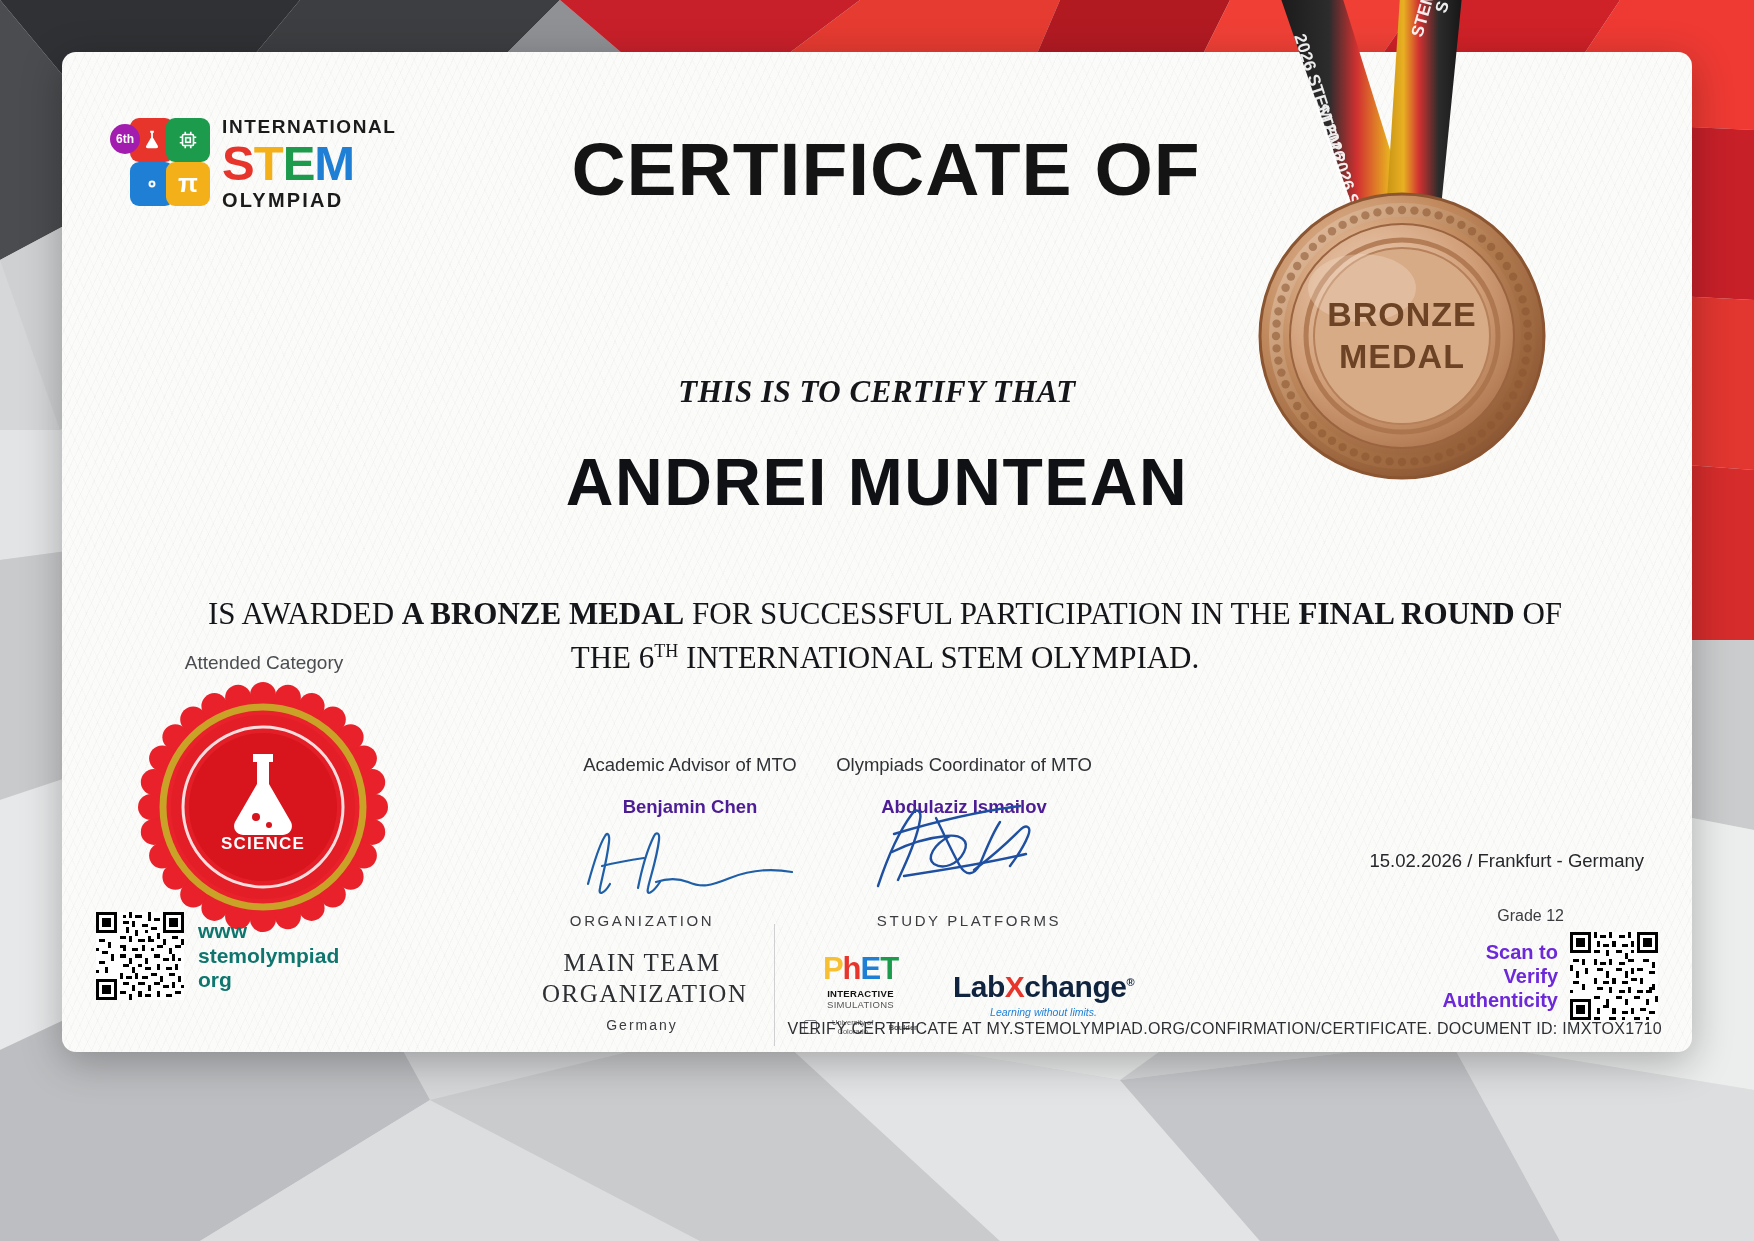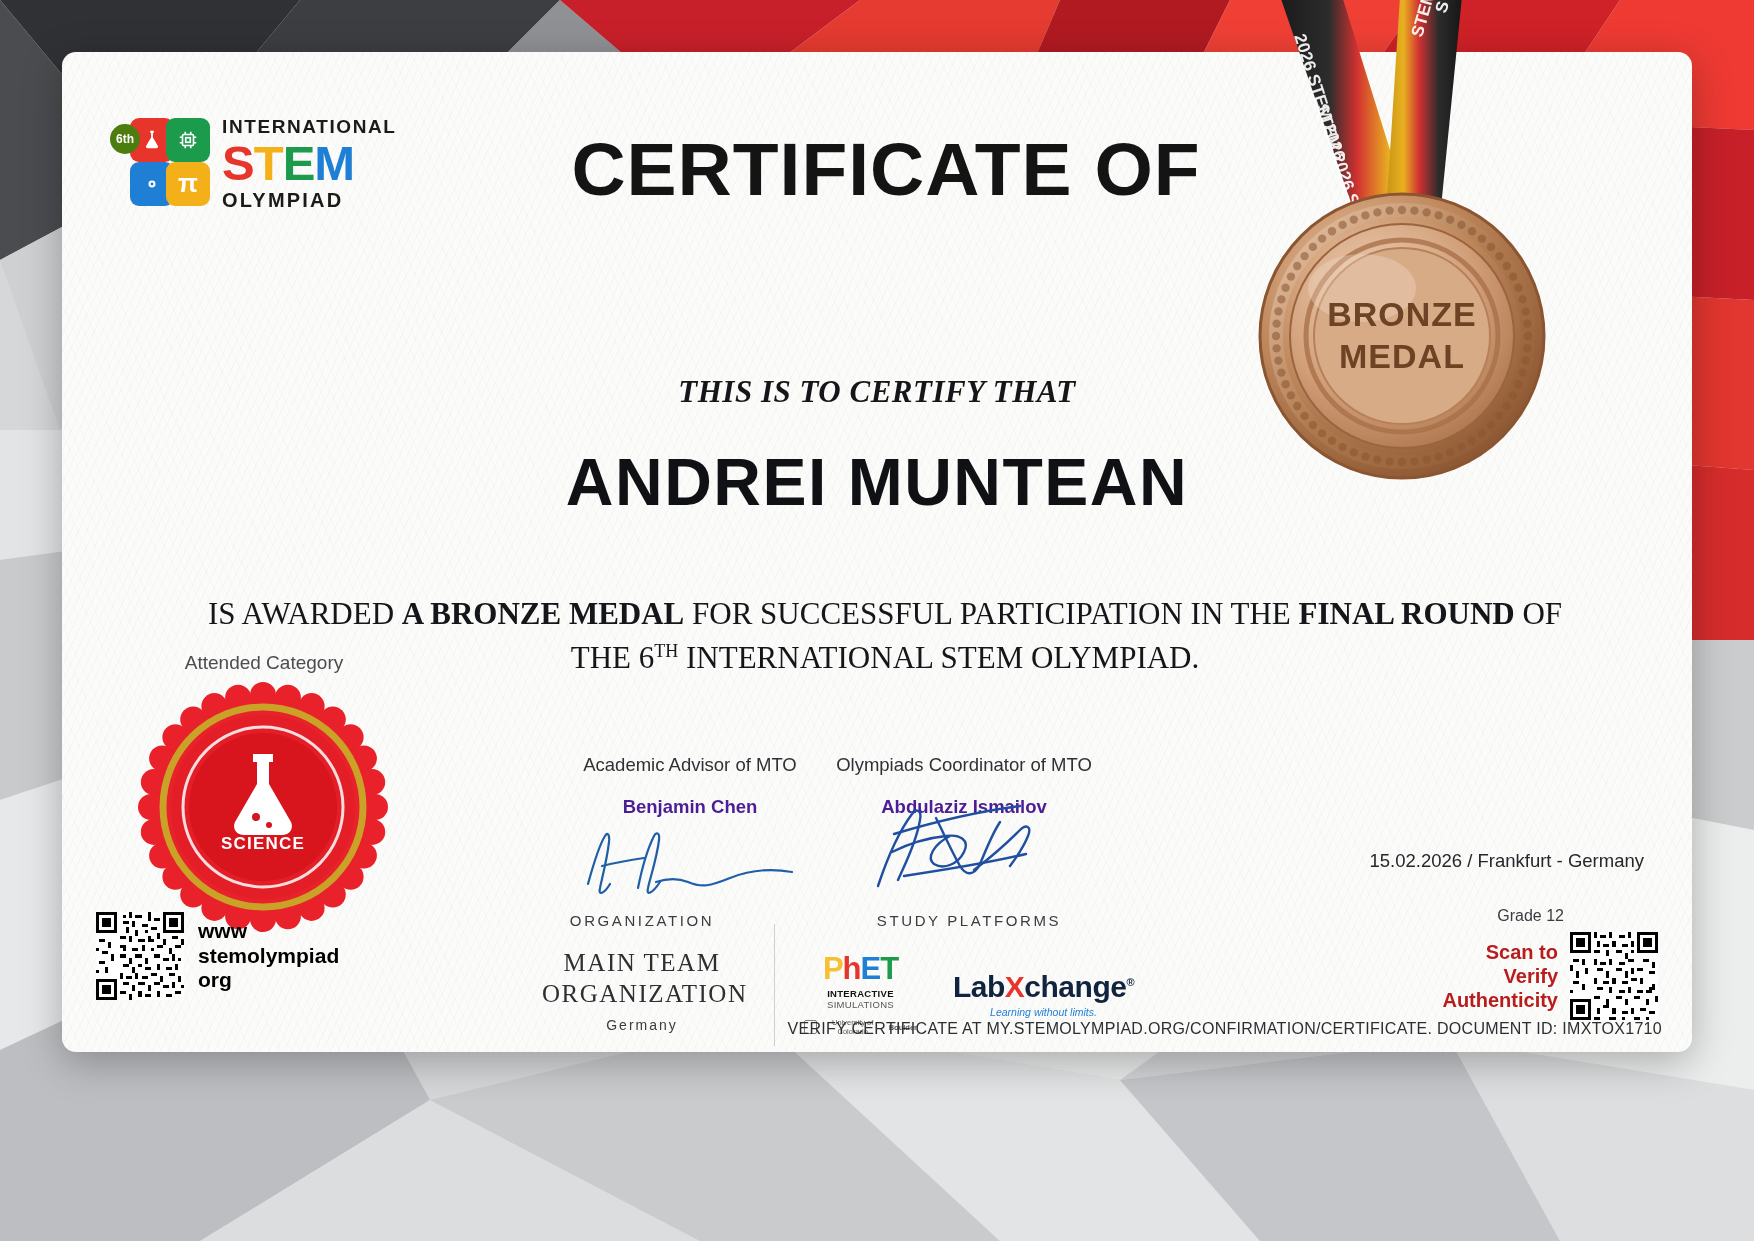--- a/index.html
+++ b/index.html
@@ -70,21 +70,21 @@
     color: #fff;
     font-size: 20px;
     font-weight: bold;
   }
   .hex svg { display:block; }
   .badge6 {
     position: absolute;
     left: 0; top: 6px;
     width: 30px; height: 30px;
     border-radius: 50%;
-    background: #4d7c0f;
+    background: #a21caf;
     color: #fff;
     font-size: 12px;
     font-weight: 700;
     display: flex;
     align-items: center;
     justify-content: center;
     z-index: 3;
   }
   .logo-text {
     line-height: 1;
@@ -251,21 +251,21 @@
     gap: 14px;
   }
   .qr {
     width: 88px;
     height: 88px;
   }
   .qr-left .www {
     font-size: 21px;
     font-weight: 700;
     line-height: 1.18;
-    color: #000000;
+    color: #0f766e;
   }
 
   .org-block {
     position: absolute;
     left: 480px;
     top: 860px;
     width: 200px;
     text-align: center;
   }
   .blk-head {
@@ -356,21 +356,21 @@
     top: 880px;
     display: flex;
     align-items: center;
     gap: 12px;
   }
   .verify-right .vtext {
     text-align: right;
     font-size: 20px;
     font-weight: 700;
     line-height: 1.2;
-    color: #b91c1c;
+    color: #6d28d9;
   }
 
   .verify-line {
     position: absolute;
     right: 30px;
     bottom: 14px;
     font-size: 16px;
     letter-spacing: .3px;
     color: #2c2e32;
   }

